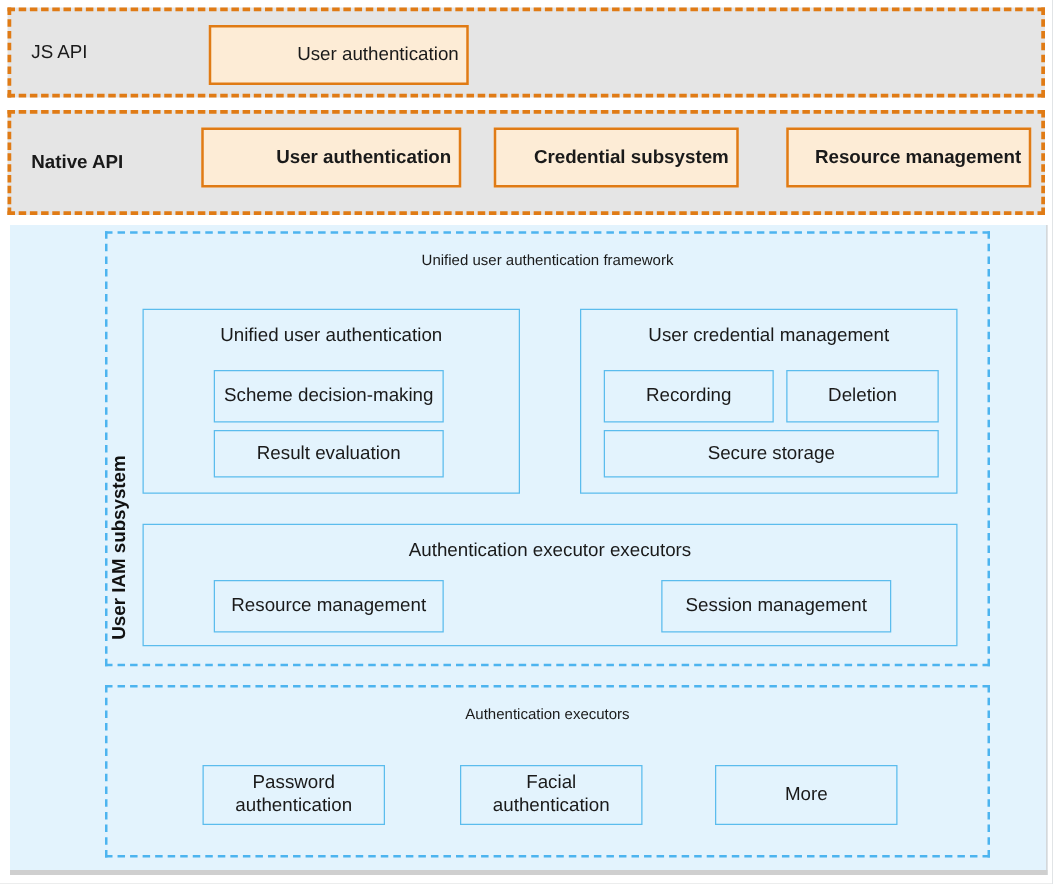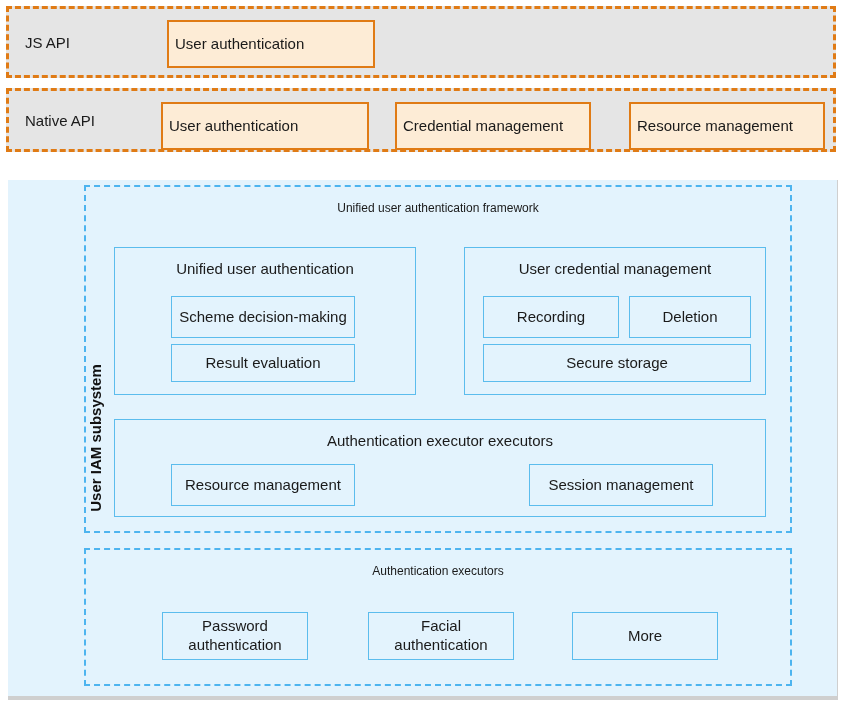--- a/index.html
+++ b/index.html
@@ -35,21 +35,21 @@
     color: #1a1a1a;
     white-space: nowrap;
   }
   .orange-box {
     position: absolute;
     box-sizing: border-box;
     background: #fdecd6;
     border: 2px solid #e07b15;
     display: flex;
     align-items: center;
-    justify-content: flex-start;
+    justify-content: flex-end;
     text-align: center;
     font-size: 15px;
     line-height: 1.25;
     color: #1a1a1a;
     padding: 2px 6px;
   }
 
   
   .subsystem {
     background: #e3f3fd;
@@ -116,27 +116,27 @@
 
 <div id="diagram">
 
   <div class="abs api-layer" style="left:6px; top:6px; width:830px; height:72px;">
     <span class="api-layer-label">JS API</span>
     <div class="orange-box" style="left:158px; top:11px; width:208px; height:48px;">
       <span>User authentication</span>
     </div>
   </div>
 
-  <div class="abs api-layer" style="left:6px; top:88px; width:830px; height:64px;">
+  <div class="abs api-layer" style="left:6px; top:88px; width:830px; height:84px;font-weight:bold;">
     <span class="api-layer-label">Native API</span>
     <div class="orange-box" style="left:152px; top:11px; width:208px; height:48px;">
       <span>User authentication</span>
     </div>
     <div class="orange-box" style="left:386px; top:11px; width:196px; height:48px;">
-      <span>Credential management</span>
+      <span>Credential subsystem</span>
     </div>
     <div class="orange-box" style="left:620px; top:11px; width:196px; height:48px;">
       <span>Resource management</span>
     </div>
   </div>
 
   <div class="abs subsystem" style="left:8px; top:180px; width:830px; height:520px;">
 
     <span class="subsystem-label">User IAM subsystem</span>
 

